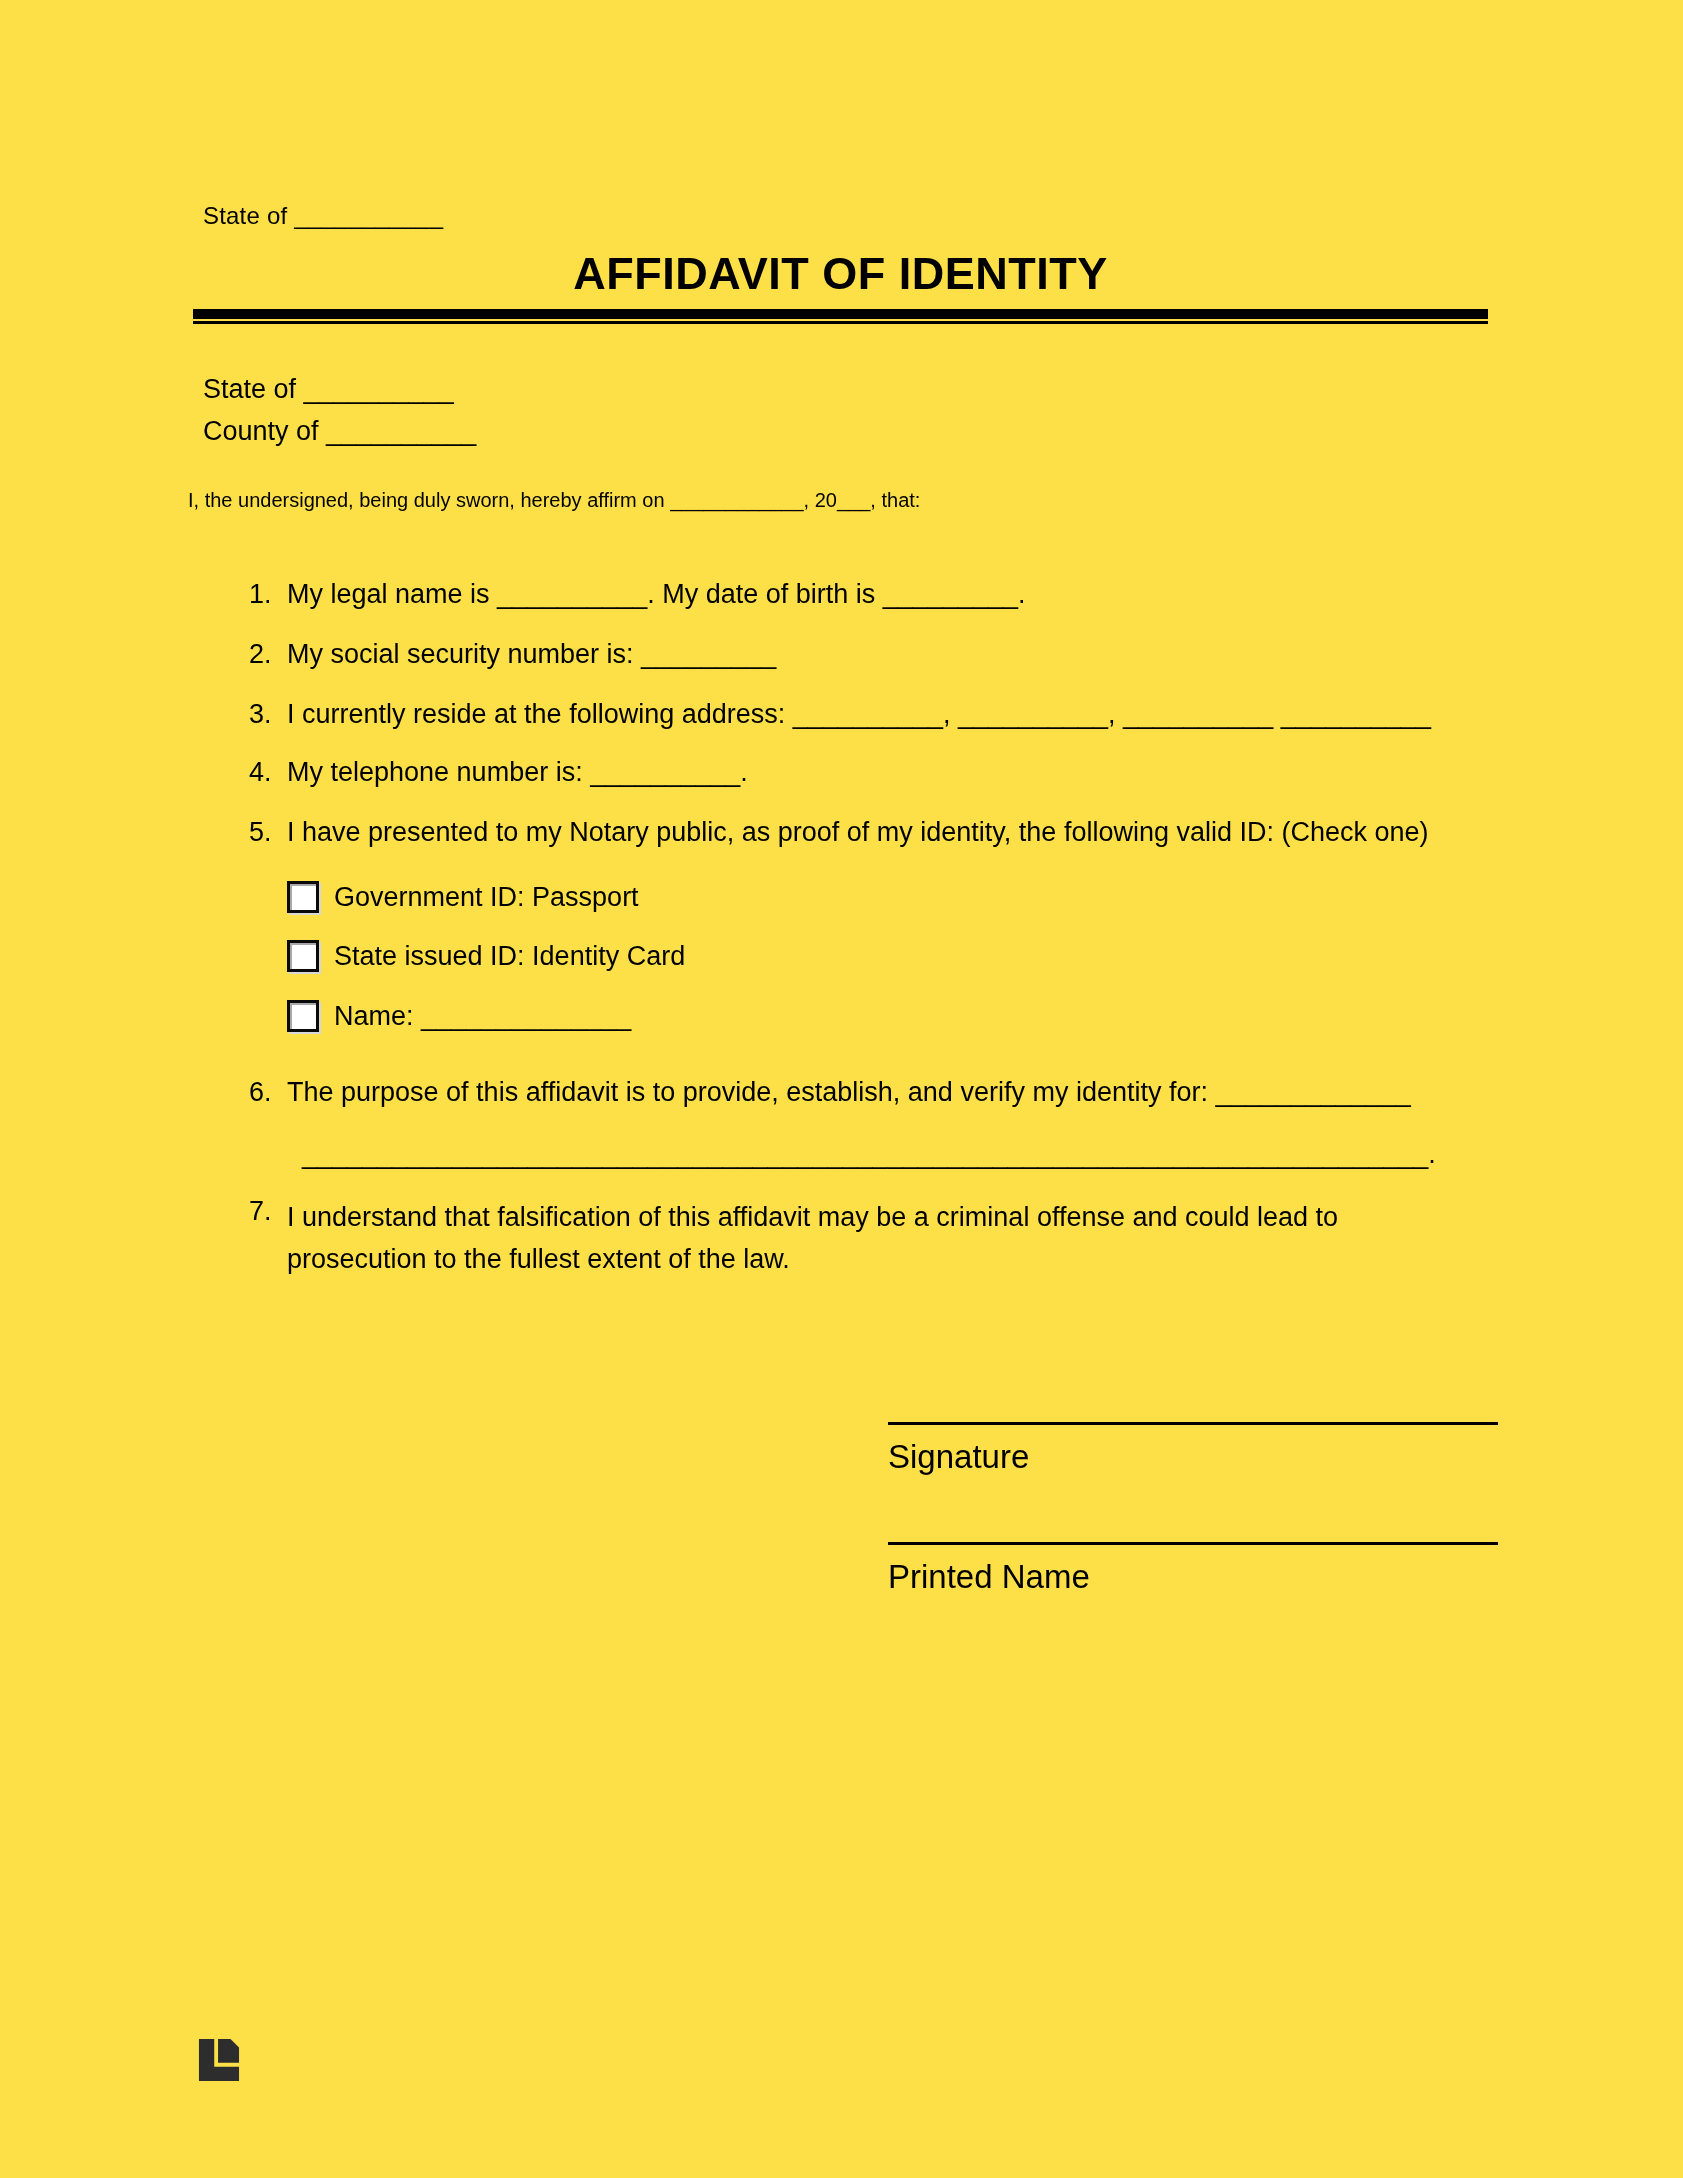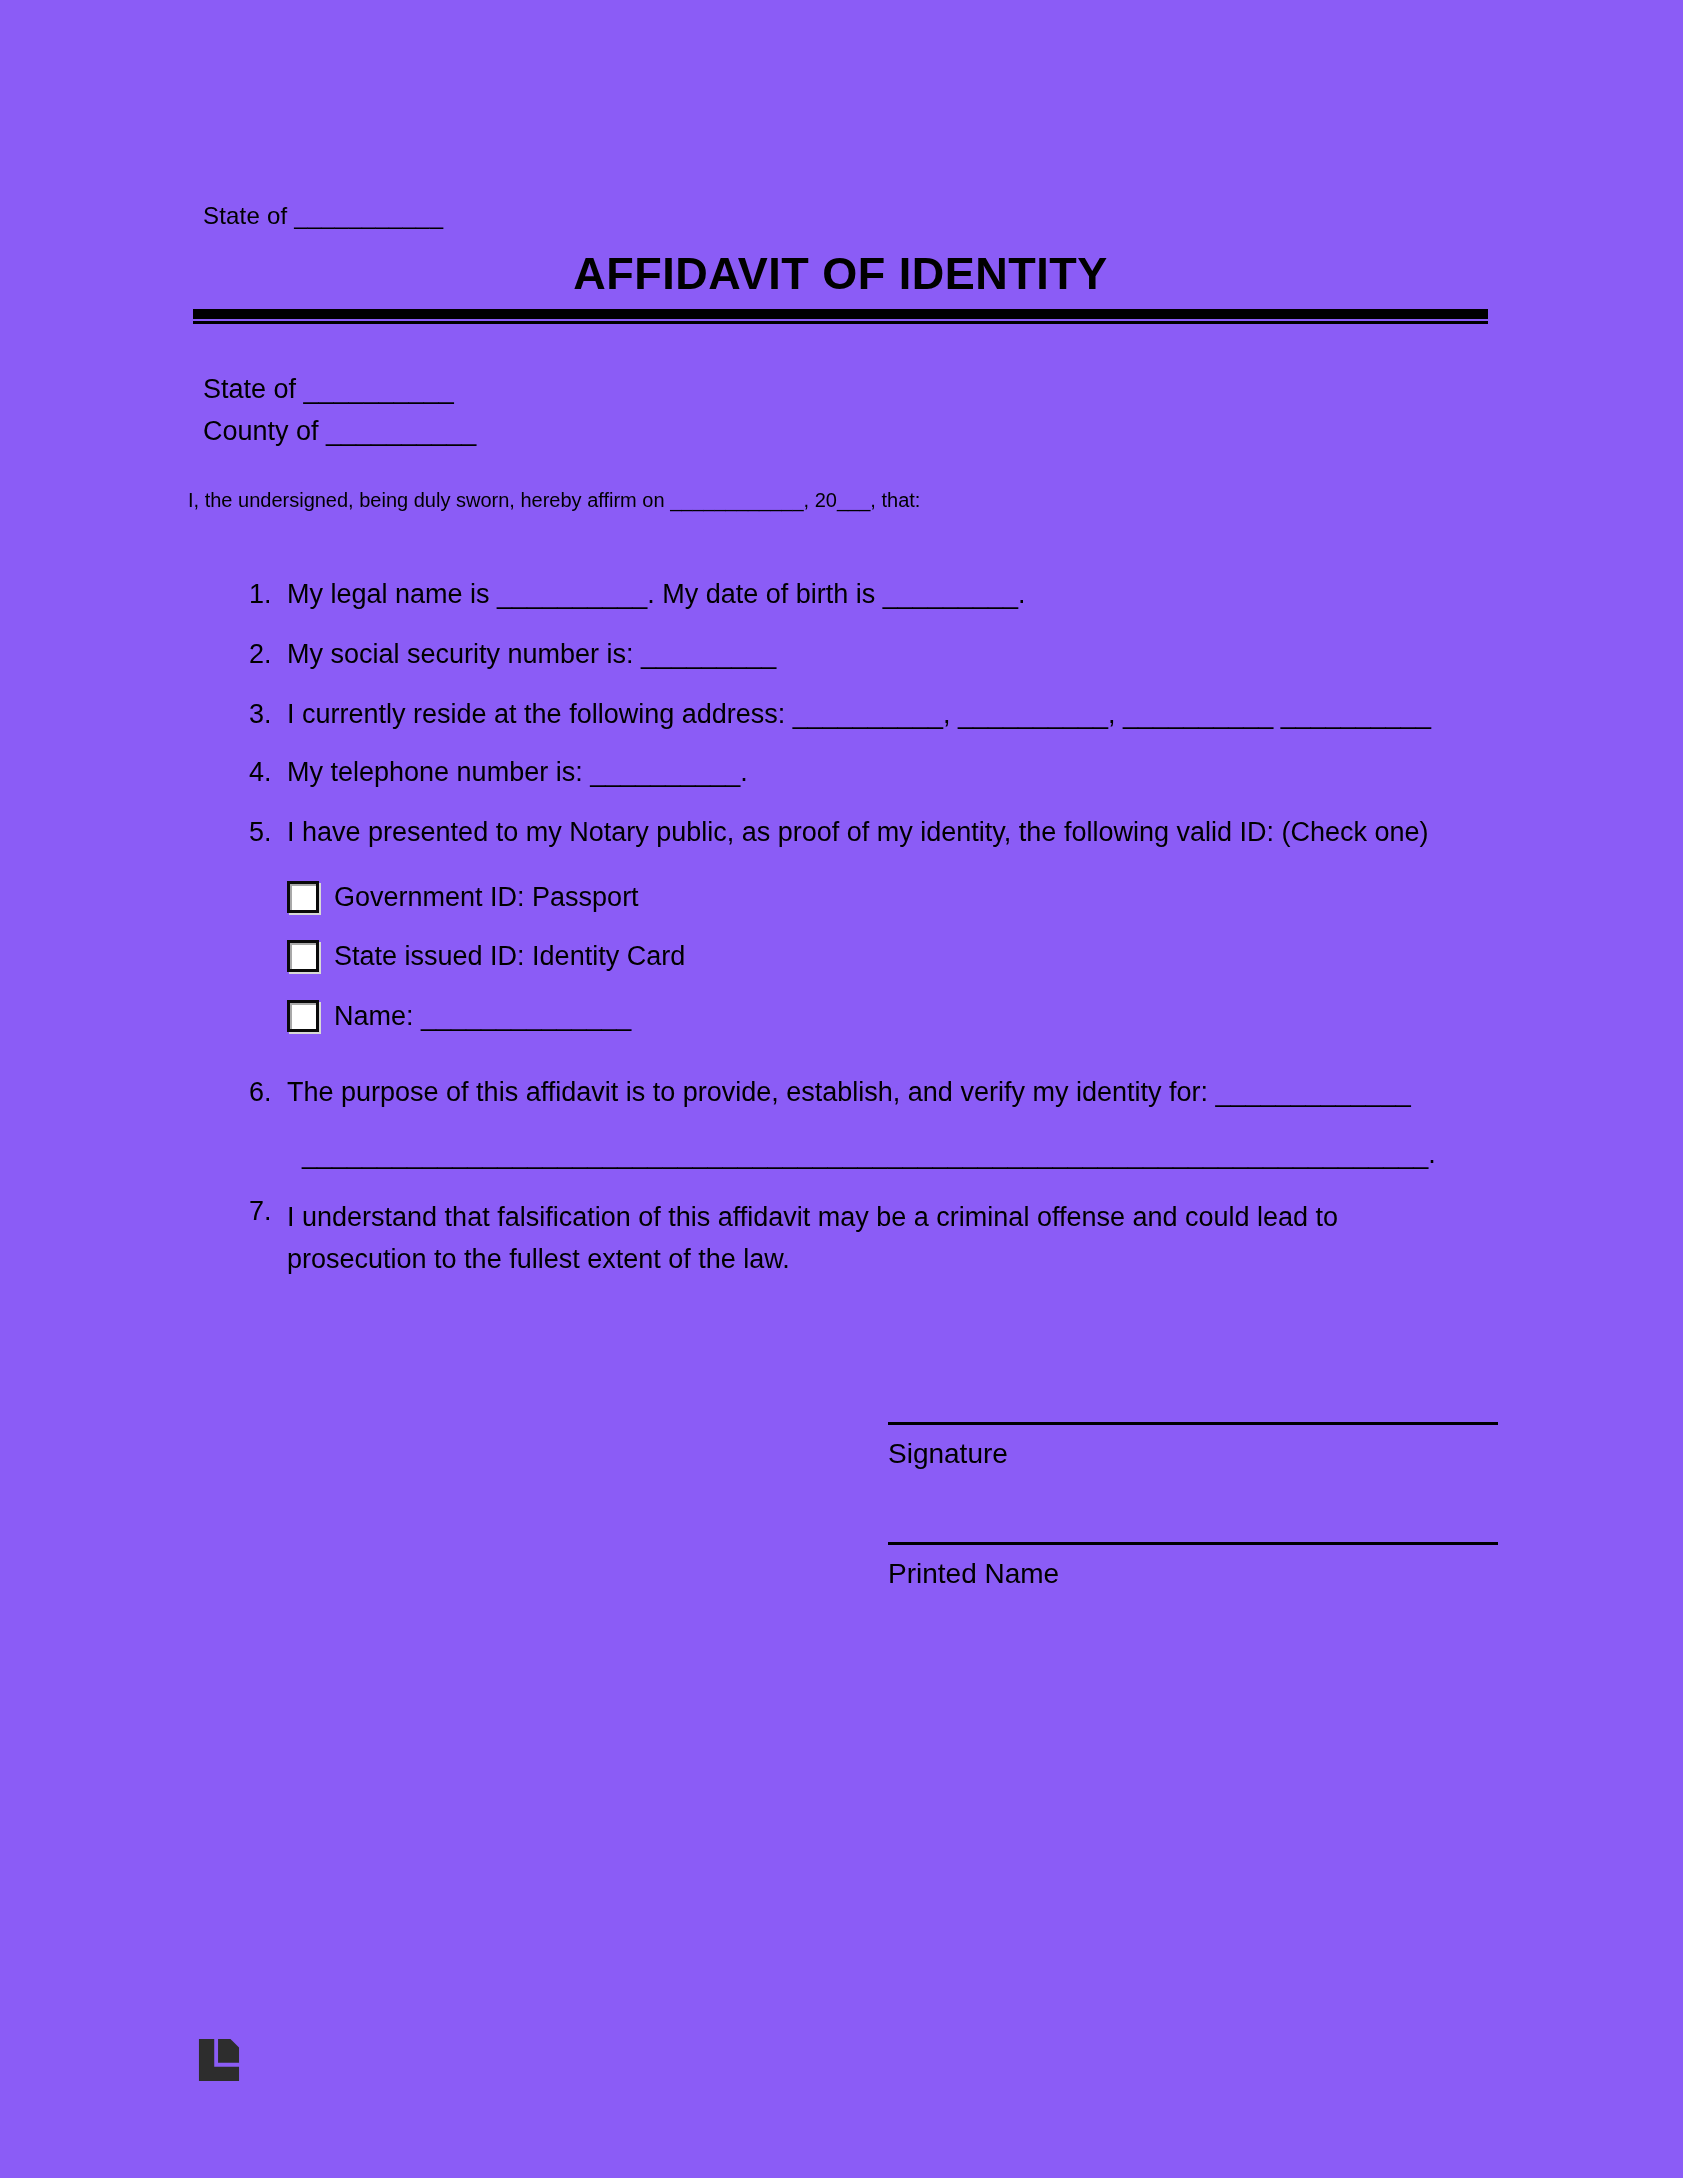--- a/index.html
+++ b/index.html
@@ -1,19 +1,19 @@
 <!DOCTYPE html>
 <html><head>
 <meta charset="utf-8">
 <style>
   html,body{margin:0;padding:0;background:#e8e8e8;}
   .page{
     position:relative;
     width:1683px;height:2178px;
-    background:#8b5cf6;
+    background:#fde047;
     font-family:"Liberation Sans", sans-serif;
     color:#000;
     overflow:hidden;
   }
   .abs{position:absolute;}
   .top-state{
     left:203px;top:202px;
     font-size:24px;letter-spacing:0.2px;white-space:nowrap;
   }
   .doc-title{
@@ -60,21 +60,21 @@
     box-shadow: inset 2px 2px 0 #a8a8a8, 2px 2px 0 #d8d8d8;
   }
   .purpose-cont{
     left:302px;top:1139px;
     font-size:27px;white-space:nowrap;letter-spacing:0;
   }
   .sig-line{
     left:888px;width:610px;height:3px;background:#000;
   }
   .sig-label{
-    left:888px;font-size:28px;white-space:nowrap;
+    left:888px;font-size:33px;white-space:nowrap;
   }
   .logo{left:198px;top:2039px;width:42px;height:42px;}
 </style>
 </head>
 <body>
 
 <div class="page">
 
   <div class="abs top-state">State of ___________</div>
 

